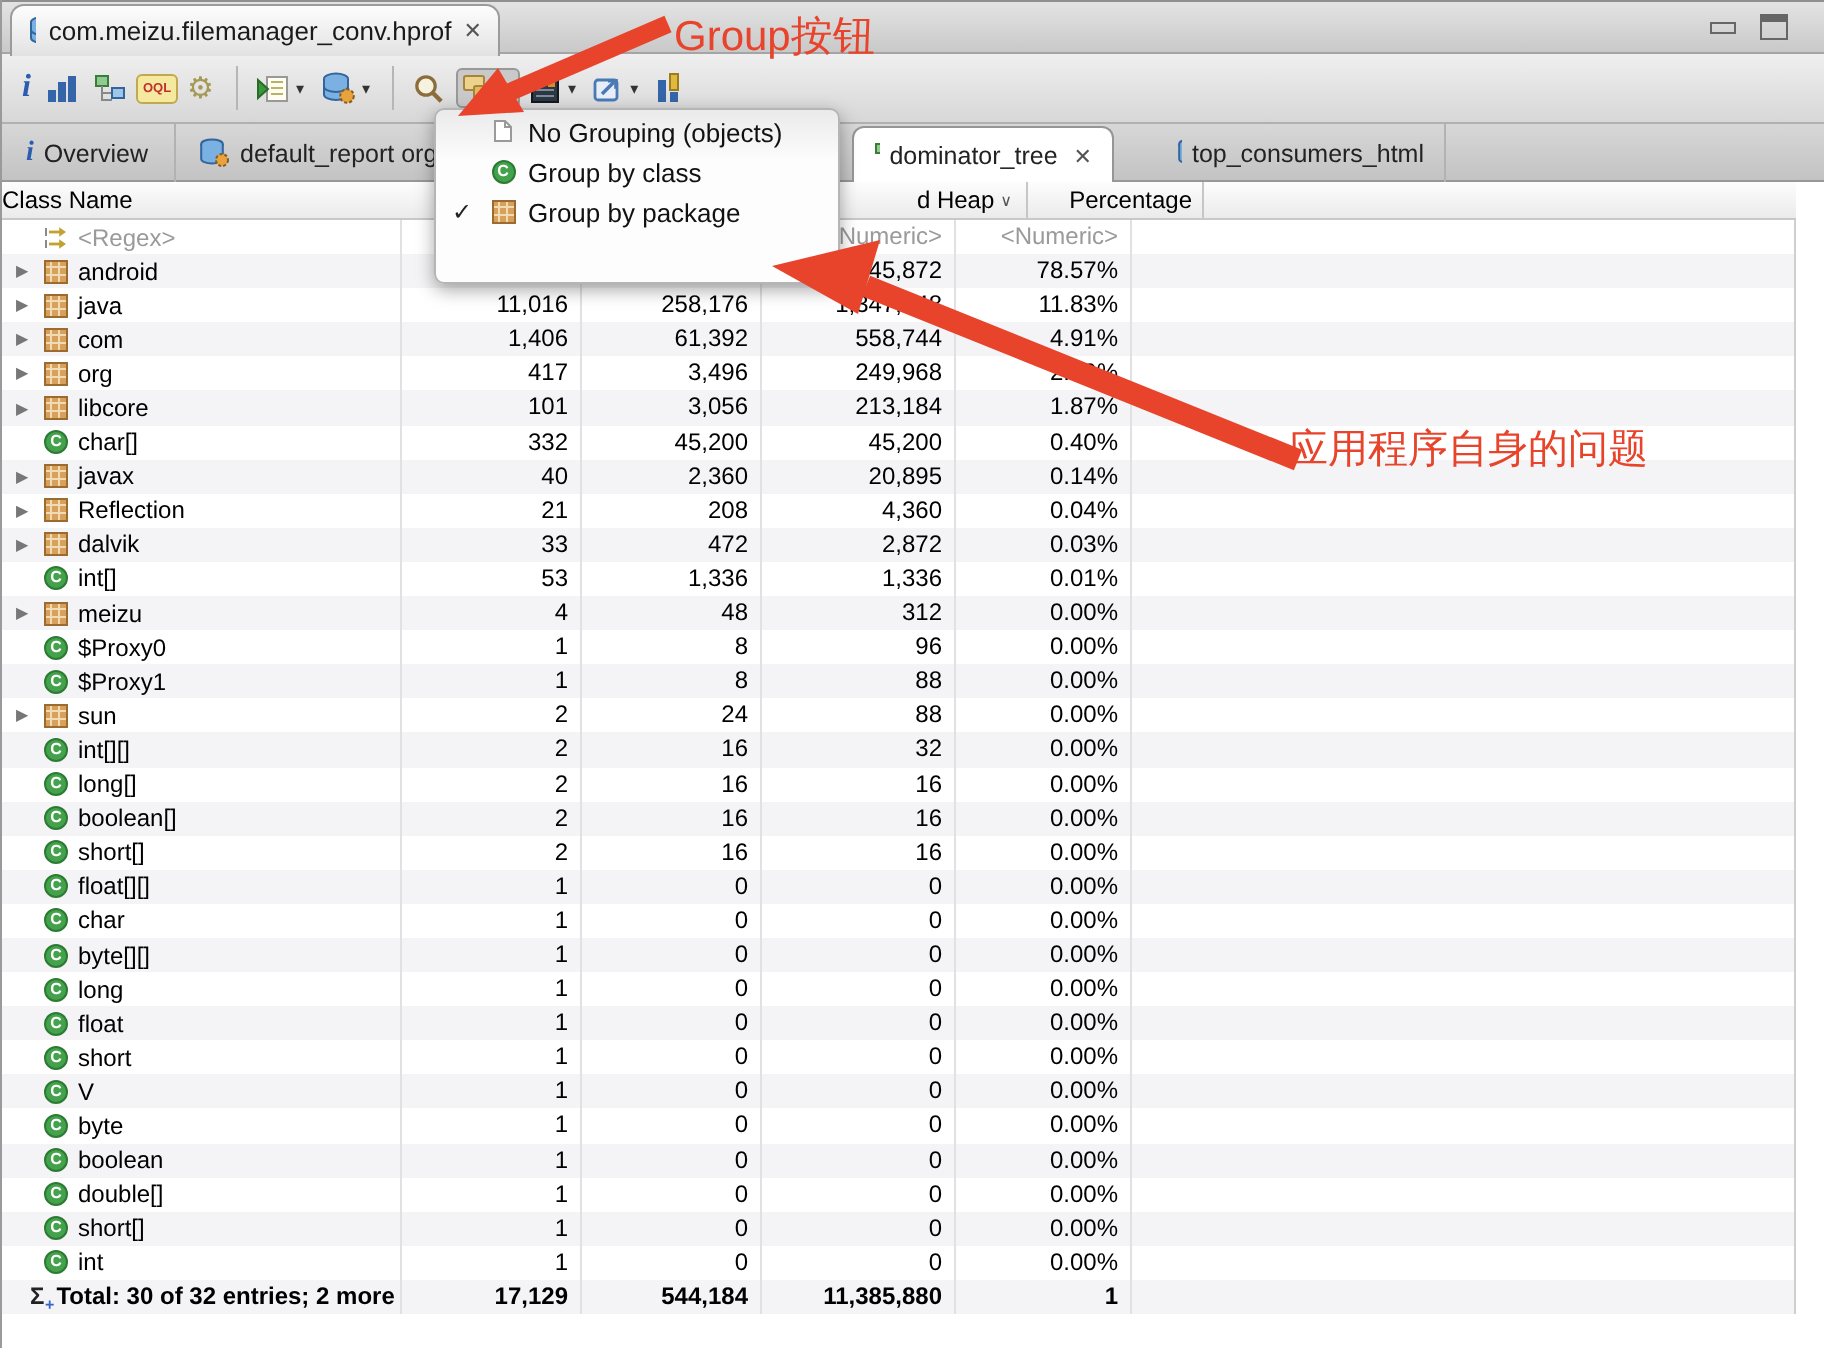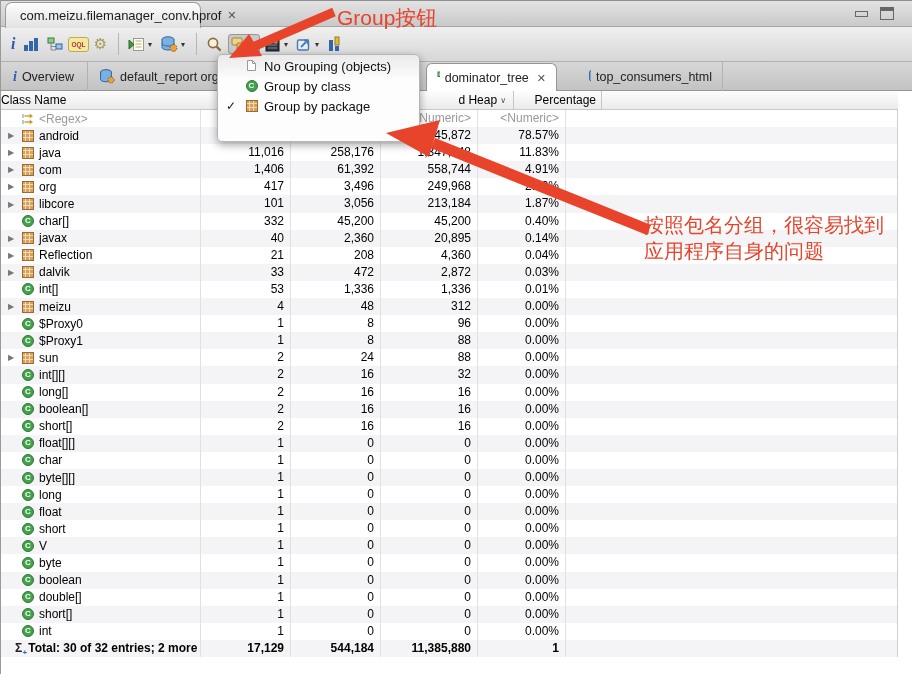--- a/index.html
+++ b/index.html
@@ -1,21 +1,21 @@
 <!DOCTYPE html>
 <html><head>
 <meta charset="utf-8">
 <style>
   *{box-sizing:border-box;margin:0;padding:0}
   body{font-family:"Liberation Sans",sans-serif;background:#fff}
   .screen{position:relative;width:912px;height:674px;background:#fff;overflow:hidden;border-left:1px solid #9a9a9a}
 
   
   .editor-tabbar{position:relative;height:27px;background:linear-gradient(#e3e3e3,#c9c9c9);border-top:1px solid #8f8f8f;border-bottom:1px solid #a5a5a5}
-  .editor-tab{position:absolute;left:4px;top:1px;height:26px;width:196px;background:linear-gradient(#fdfdfd,#e2e2e2);border:1px solid #9b9b9b;border-bottom:none;border-radius:7px 7px 0 0;display:flex;align-items:center;gap:6px;padding:0 8px;font-size:13px;color:#1a1a1a}
+  .editor-tab{position:absolute;left:4px;top:1px;height:26px;width:245px;background:linear-gradient(#fdfdfd,#e2e2e2);border:1px solid #9b9b9b;border-bottom:none;border-radius:7px 7px 0 0;display:flex;align-items:center;gap:6px;padding:0 8px;font-size:13px;color:#1a1a1a}
   .editor-tab .close{margin-left:auto;font-size:11px;color:#555}
   .win-controls{position:absolute;right:18px;top:6px;display:flex;gap:12px;align-items:center}
   .ic-min{width:13px;height:6px;border:1px solid #666}
   .ic-max{width:14px;height:13px;border:1px solid #666;position:relative}
   .ic-max:before{content:"";position:absolute;left:0;top:0;right:0;height:3px;background:#666}
 
   
   .toolbar{height:35px;background:linear-gradient(#efefef,#d7d7d7);border-bottom:1px solid #b0b0b0;display:flex;align-items:center;padding-left:7px}
   .tb{display:flex;align-items:center;gap:2px;padding:2px 3px;border-radius:3px;margin-right:2px}
   .tb.pressed{background:#c9c9c9;border:1px solid #989898;padding:1px 2px}
@@ -626,21 +626,20 @@
       <span class="chk">✓</span>
       <span class="mic">
           <span class="row-icon pkg"></span>
         </span>
       <span>Group by package</span>
     </div>
   </div>
 
   <div class="ann-top">Group按钮</div>
   <div class="ann-note">
-    <div>按照包名分组，很容易找到</div>
     <div>应用程序自身的问题</div>
   </div>
   <svg class="arrows" width="912" height="674">
     <g fill="#e8432b" stroke="#e8432b">
       <line x1="333" y1="12" x2="254" y2="46" stroke-width="9"></line>
       <polygon points="228,58 248,34 261,56" stroke="none"></polygon>
     </g>
     <g fill="#e8432b" stroke="#e8432b">
       <line x1="648" y1="230" x2="432" y2="143" stroke-width="11"></line>
       <polygon points="385,133 439,120 428,157" stroke="none"></polygon>

